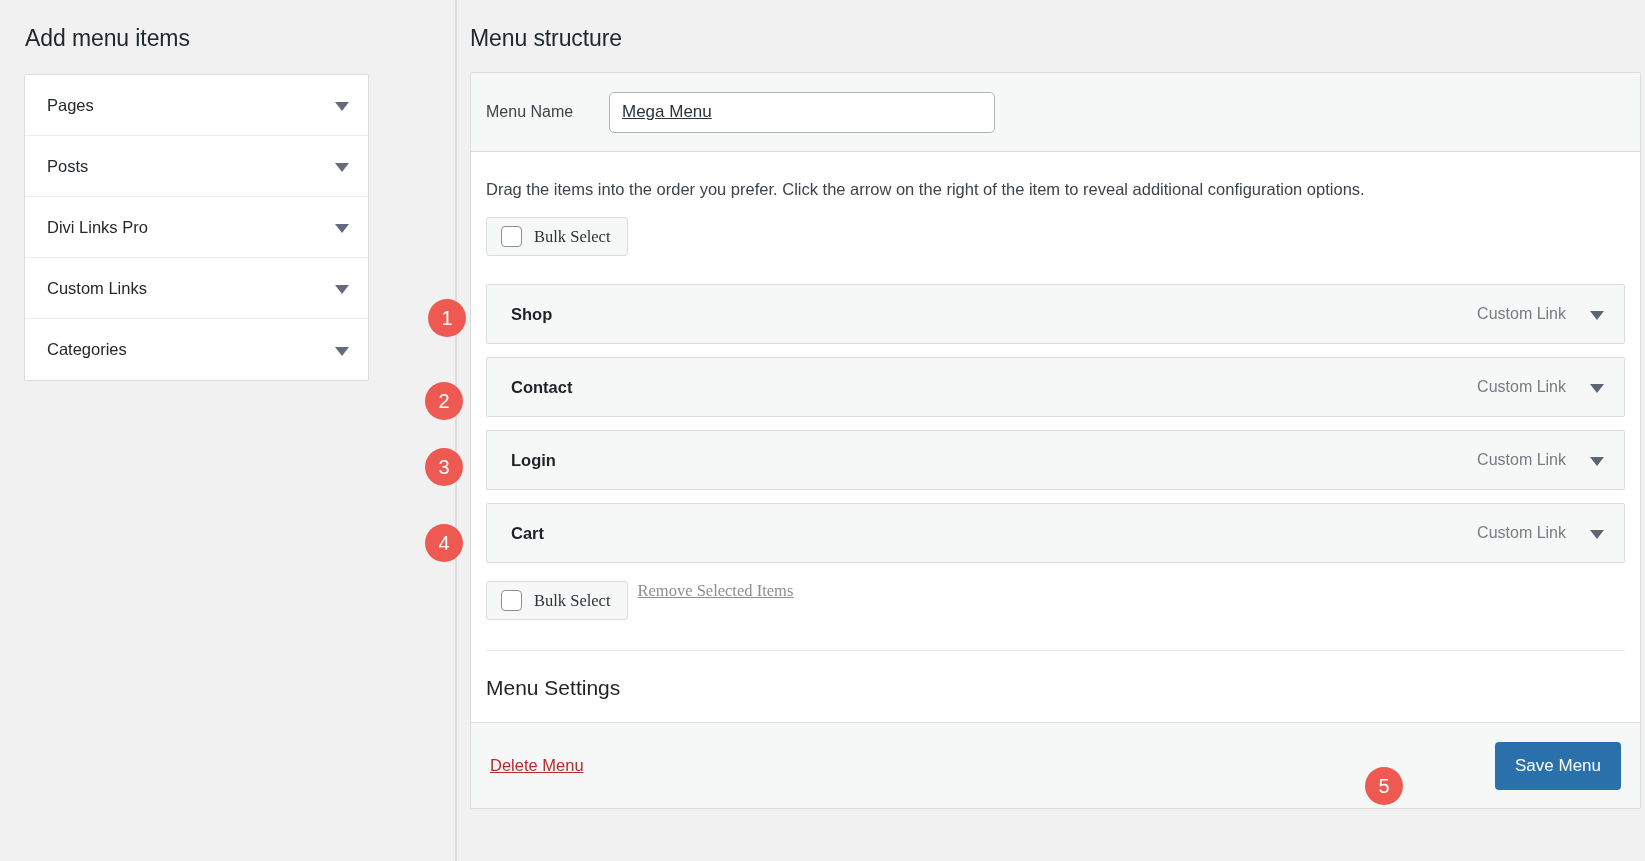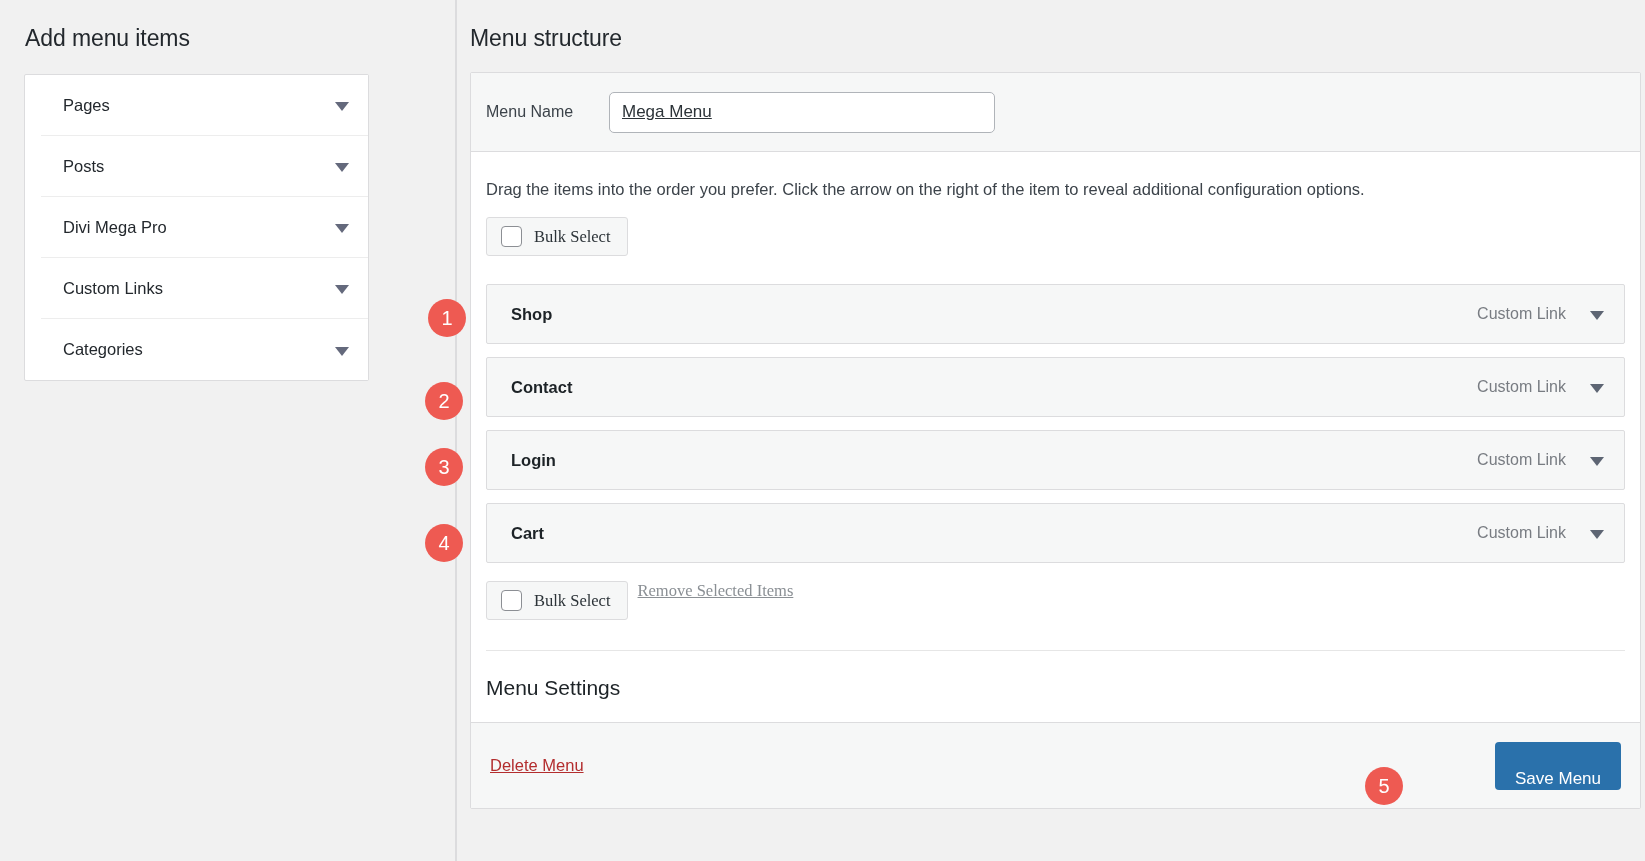--- a/index.html
+++ b/index.html
@@ -37,21 +37,20 @@
     position: absolute;
     left: 25px; top: 25px;
   }
   .accordion {
     position: absolute;
     left: 24px; top: 74px;
     width: 345px;
     background: #fff;
     border: 1px solid #dcdcde;
     border-radius: 2px;
-    padding-left: 16px;
   }
   .accordion-item {
     position: relative;
     height: 61px;
     display: flex;
     align-items: center;
     padding: 0 20px 0 22px;
     border-bottom: 1px solid #ededed;
     background: #fff;
     cursor: pointer;
@@ -241,21 +240,21 @@
     justify-content: space-between;
   }
   .delete-link {
     font-size: 16.5px;
     color: #b32d2e;
     text-decoration: underline;
     cursor: pointer;
   }
   .save-btn {
     height: 48px;
-    padding: 13px 20px;
+    padding: 0 20px;
     background: #2a71ab;
     color: #fff;
     font-size: 17px;
     font-family: "Liberation Sans", sans-serif;
     border: none;
     border-radius: 4px;
     cursor: pointer;
     line-height: 48px;
   }
 
@@ -289,21 +288,21 @@
         <span class="accordion-label">Pages</span>
         <span class="caret"></span>
       </div>
 
       <div class="accordion-item">
         <span class="accordion-label">Posts</span>
         <span class="caret"></span>
       </div>
 
       <div class="accordion-item">
-        <span class="accordion-label">Divi Mega Pro</span>
+        <span class="accordion-label">Divi Links Pro</span>
         <span class="caret"></span>
       </div>
 
       <div class="accordion-item">
         <span class="accordion-label">Custom Links</span>
         <span class="caret"></span>
       </div>
 
       <div class="accordion-item">
         <span class="accordion-label">Categories</span>

